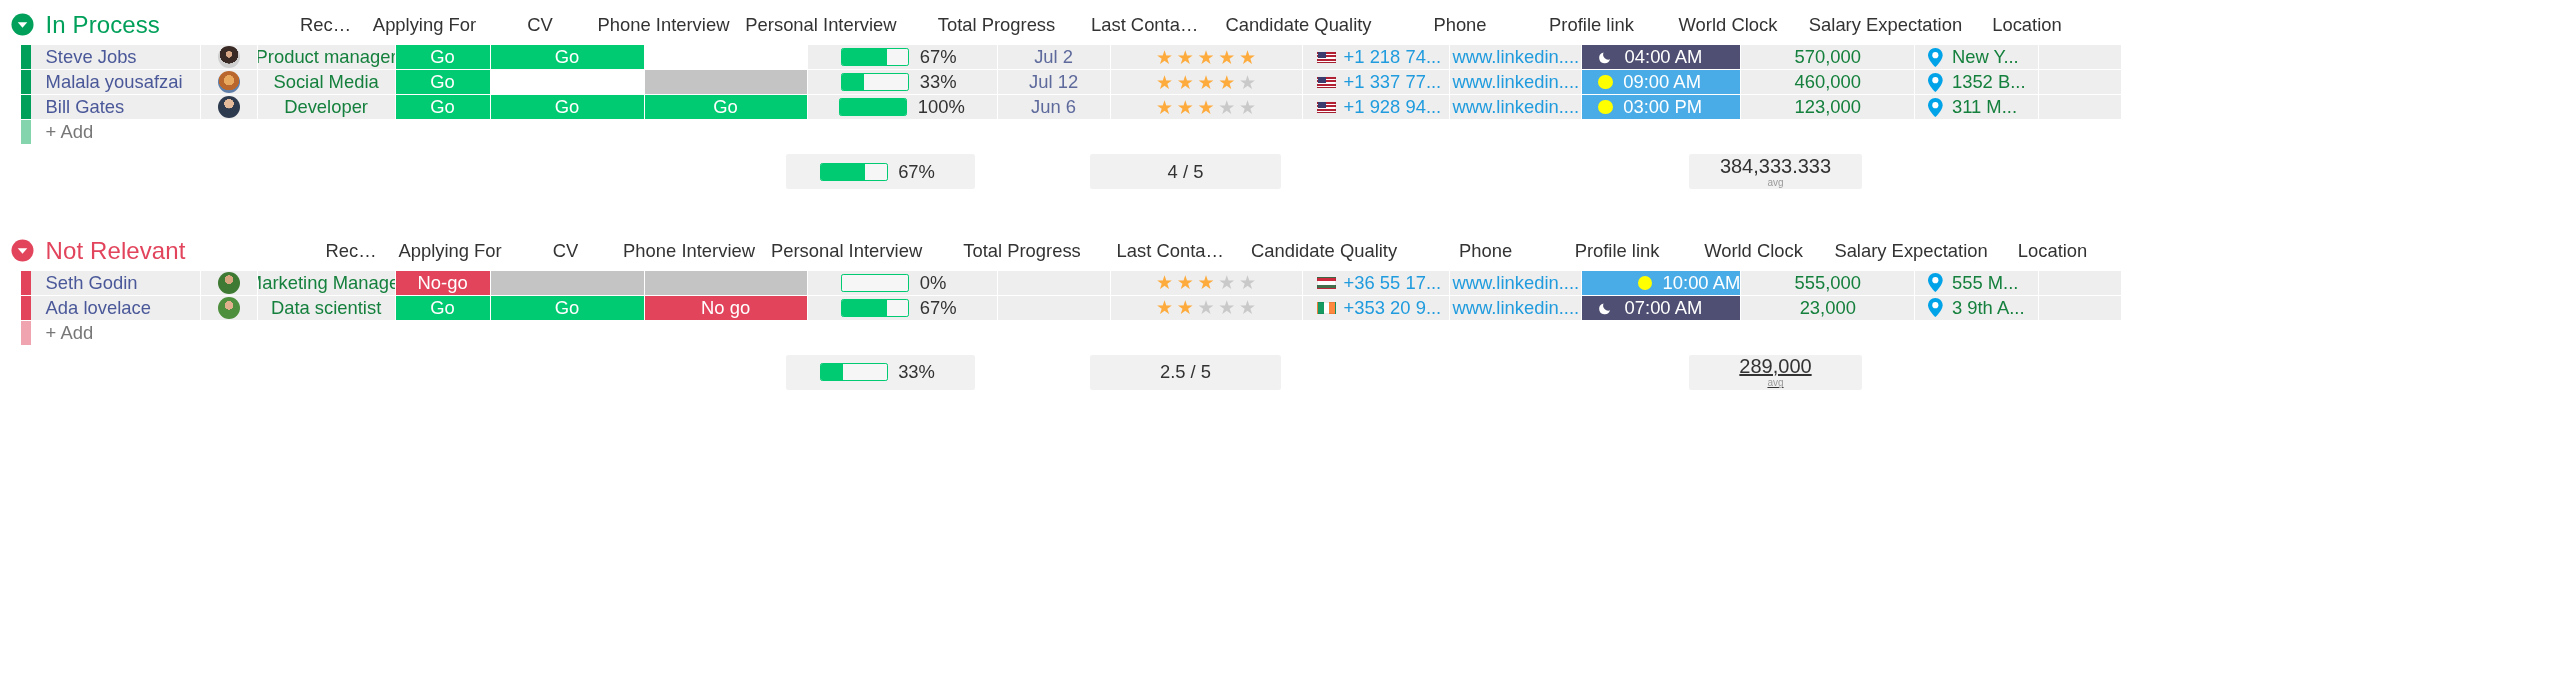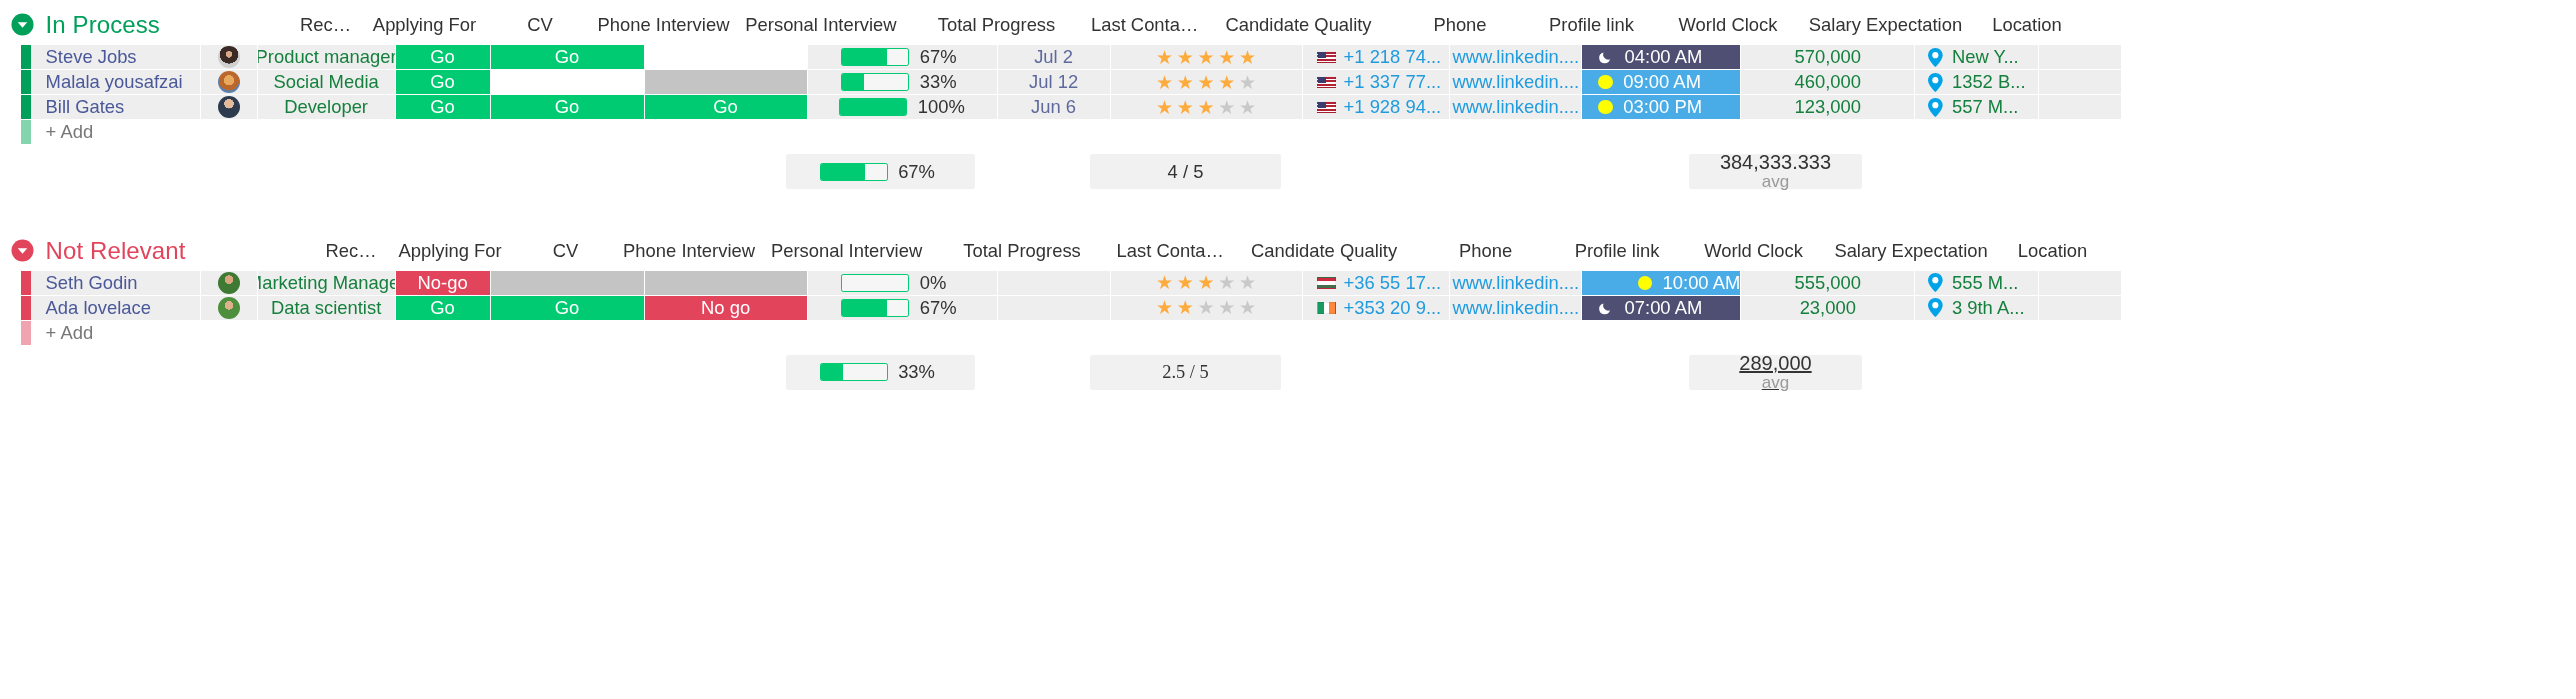--- a/index.html
+++ b/index.html
@@ -105,21 +105,21 @@
   
   .sum-row{display:flex;align-items:stretch;height:35px;margin-top:10.3px;}
   .sum-cell{
     flex:0 0 auto;background:#f1f1f1;border-radius:2.2px;
     display:flex;flex-direction:column;align-items:center;justify-content:center;
     font-size:18.4px;color:#333;
     margin-right:1.5px;
   }
   .sum-cell.clear{background:transparent;}
   .sum-big{font-size:20px;color:#333;line-height:1.05;}
-  .sum-sub{font-size:17px;color:#9a9a9a;line-height:1.1;}
+  .sum-sub{font-size:10px;color:#9a9a9a;line-height:1.1;}
 
   .spacer-col{flex:0 0 auto;}
   .dotted-edge{
     background-image:radial-gradient(#d5d5d5 0.7px, transparent 0.7px);
     background-size:4.4px 4.4px;
   }
 </style>
 </head>
 <body>
 
@@ -286,21 +286,21 @@
           <span>03:00 PM</span>
         </div>
         <div class="cell text" style="width: 173px;">123,000</div>
         <div class="cell text loc-cell" style="width: 110px;">
           <span class="pin">
             <svg width="14.7" height="19" viewBox="0 0 20 26">
               <path d="M10 0C4.5 0 0 4.4 0 9.9C0 17 10 26 10 26S20 17 20 9.9C20 4.4 15.5 0 10 0z" fill="#00a2e8"></path>
               <circle cx="10" cy="9.8" r="4.2" fill="#ffffff"></circle>
             </svg>
           </span>
-          <span>557 M...</span>
+          <span>311 M...</span>
         </div>
         <div class="cell empty dotted-edge" style="width: 82px;"></div>
       </div>
       <div class="row">
         <div class="stripe addgreen"></div>
         <div class="cell addrow" style="width: 347px;">+ Add</div>
       </div>
       <div class="sum-row">
         <div class="spacer-col" style="width: 786px;"></div>
         <div class="sum-cell" style="width: 189px;">
@@ -452,21 +452,21 @@
         <div class="spacer-col" style="width: 786px;"></div>
         <div class="sum-cell" style="width: 189px;">
           <div class="prog-wrap">
             <div class="prog-track">
               <div class="prog-fill" style="width: 33%;"></div>
             </div>
             <span class="prog-pct">33%</span>
           </div>
         </div>
         <div class="sum-cell clear" style="width: 112px;"></div>
-        <div class="sum-cell" style="width: 191px; font-family: Liberation Serif, serif;">2.5 / 5</div>
+        <div class="sum-cell" style="width: 191px;">2.5 / 5</div>
         <div class="sum-cell clear" style="width: 405px;"></div>
         <div class="sum-cell" style="width: 173px; text-decoration: underline;">
           <div class="sum-big">289,000</div>
           <div class="sum-sub">avg</div>
         </div>
       </div>
     </div>
   </div>
 
 

